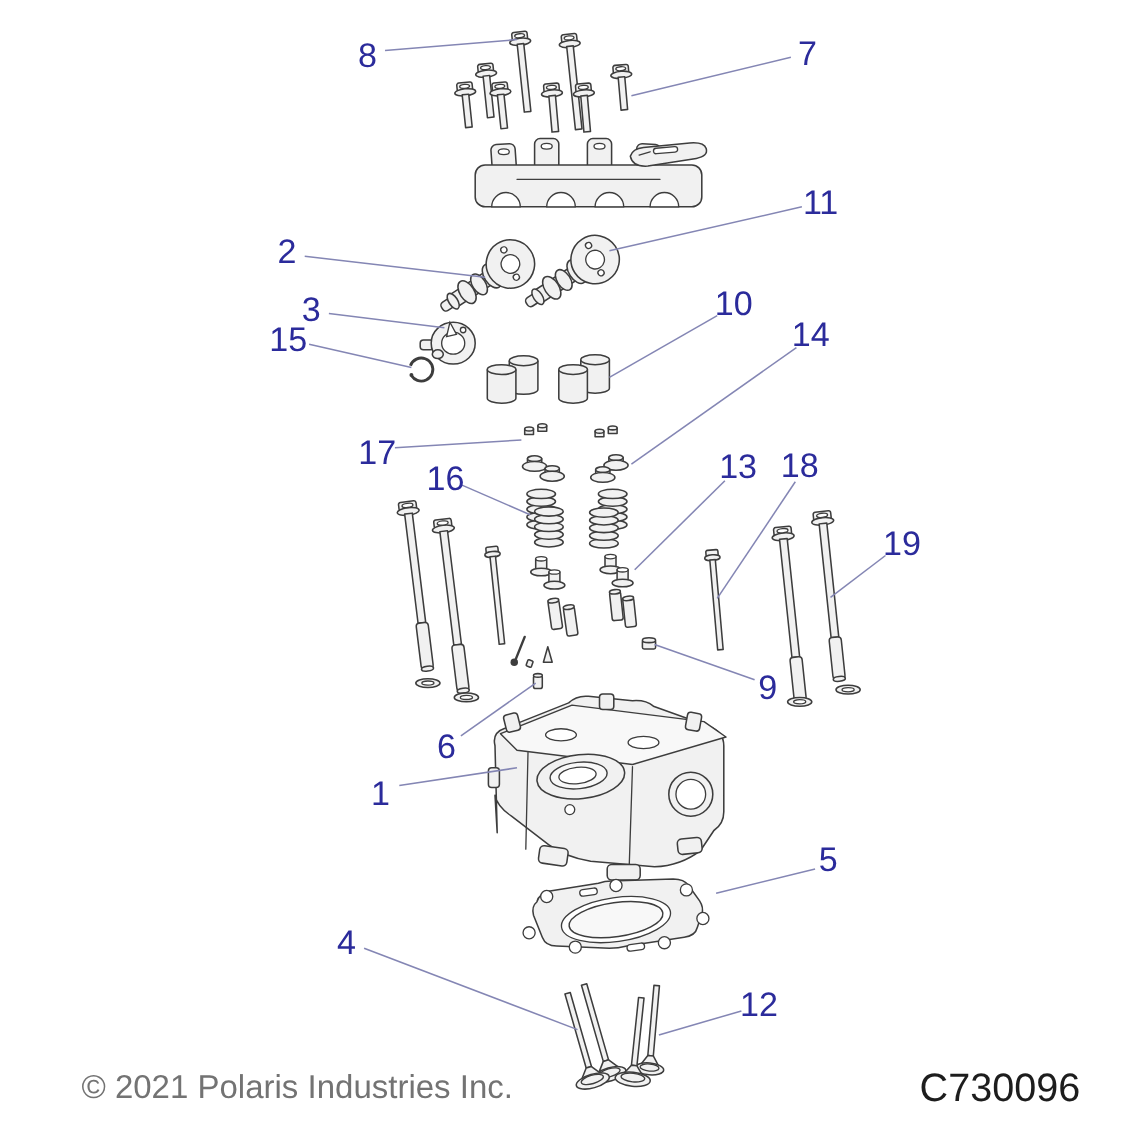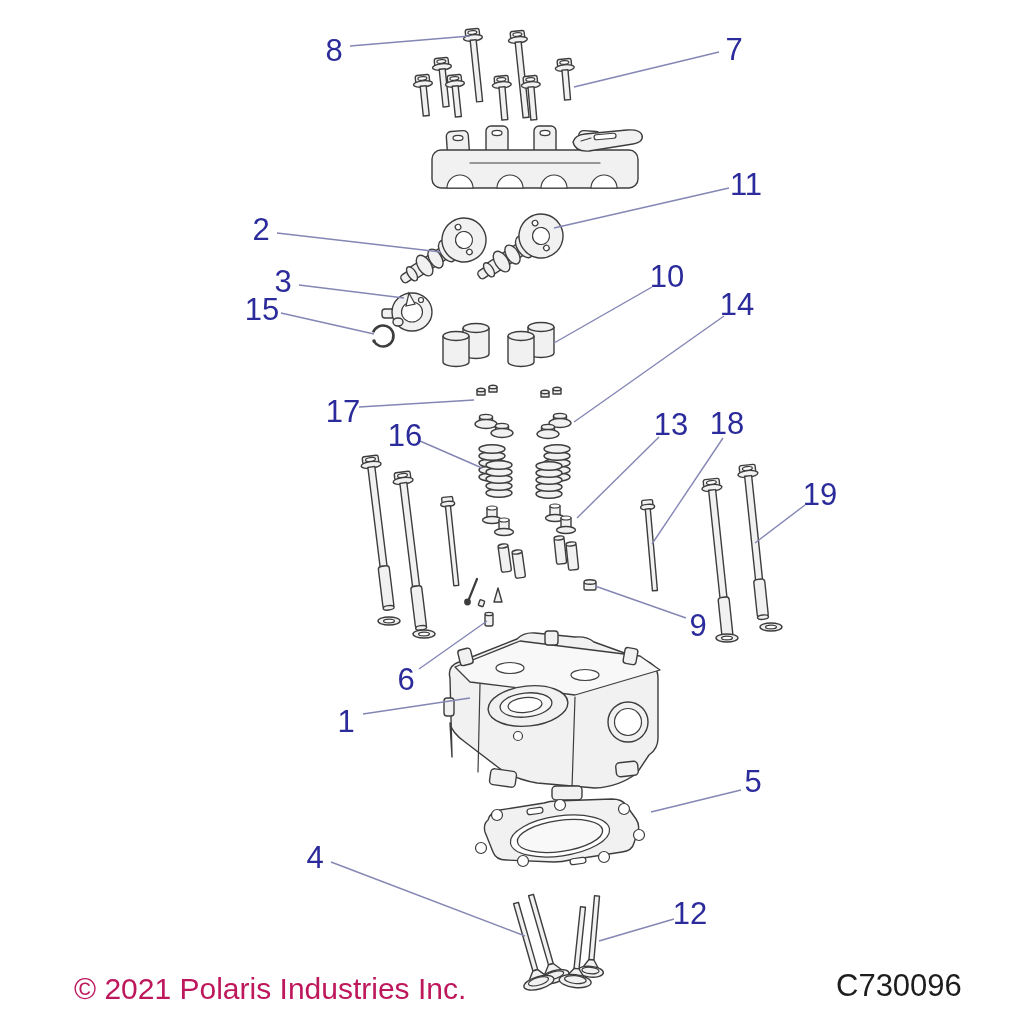--- a/index.html
+++ b/index.html
@@ -11,22 +11,22 @@
   .pf2{fill:#f8f8f8;stroke:#3d3d3d;stroke-width:1.3;stroke-linejoin:round;}
   .pw{fill:#ffffff;stroke:#3d3d3d;stroke-width:1.2;}
   .pl{fill:none;stroke:#3d3d3d;stroke-width:1.2;stroke-linecap:round;}
   .pd{fill:#3d3d3d;stroke:none;}
   .ring{fill:none;stroke:#3d3d3d;stroke-width:2.6;}
   
   .leader{stroke:#8486b4;stroke-width:1.4;}
   .callout-label{fill:#2b2b9b;font-size:31px;font-family:"Liberation Sans",sans-serif;
                  text-anchor:middle;dominant-baseline:central;}
   
-  .footer-left{position:absolute;left:74px;top:972px;font-size:30px;color:#be185d;letter-spacing:0px;}
-  .footer-right{position:absolute;left:836px;top:968px;font-size:31px;color:#1d1d1d;}
+  .footer-left{position:absolute;left:74px;top:972px;font-size:30px;color:#737373;letter-spacing:0px;}
+  .footer-right{position:absolute;left:836px;top:968px;font-size:36px;color:#1d1d1d;}
 </style>
 </head>
 <body>
 
 <div class="page">
 
 <svg class="diagram-svg" width="1024" height="1024" viewBox="0 0 1024 1024" xmlns="http://www.w3.org/2000/svg">
 
   <g>
     <g transform="translate(472,29) rotate(-6)">

